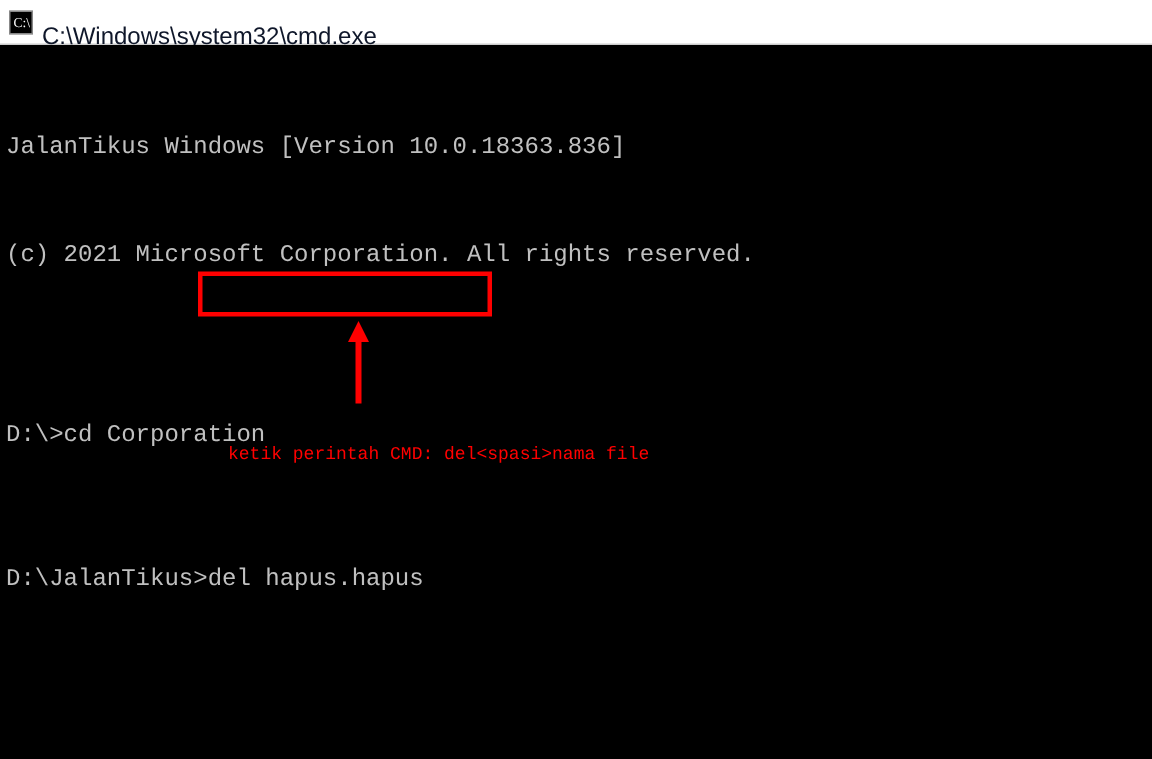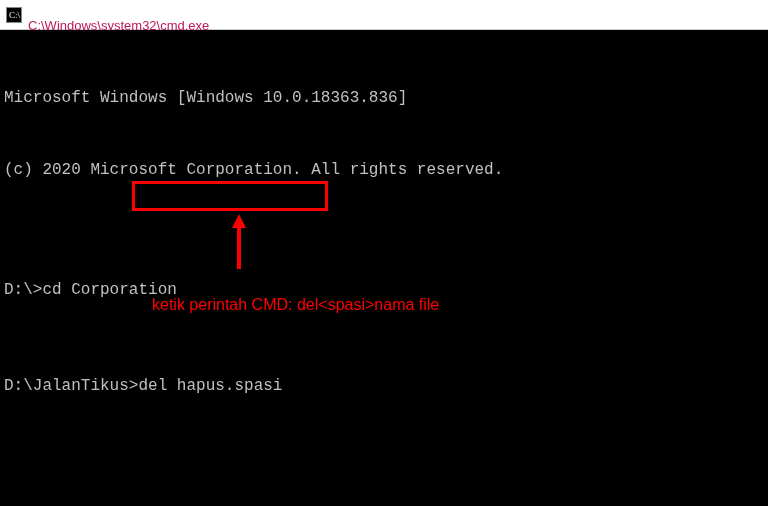--- a/index.html
+++ b/index.html
@@ -24,22 +24,22 @@
     .cmd-icon {
       width: 16px;
       height: 16px;
       display: inline-flex;
       align-items: center;
       justify-content: center;
     }
     .cmd-icon svg { width: 16px; height: 16px; }
     .title-text {
       font-family: 'Segoe UI', Tahoma, sans-serif;
-      font-size: 13px;
-      color: #be185d;
+      font-size: 16px;
+      color: #0f172a;
       margin-top: 21px;
     }
     .terminal {
       background: #000;
       color: #c0c0c0;
       padding: 8px 4px;
       line-height: 1.5;
       white-space: pre;
       position: relative;
     }
@@ -59,47 +59,47 @@
       top: 214px;
       left: 229px;
       pointer-events: none;
     }
     .arrow svg { display: block; }
     .annotation {
       position: absolute;
       top: 296px;
       left: 152px;
       color: #ff0000;
-      font-family: Liberation Sans, sans-serif;
-      font-size: 16px;
+      font-family: Liberation Mono, monospace;
+      font-size: 12px;
       pointer-events: none;
     }
   </style>
 </head>
 <body>
 
 <div class="titlebar">
   <span class="cmd-icon">
     <svg viewBox="0 0 16 16">
       <rect x="0" y="0" width="16" height="16" fill="#000"></rect>
       <rect x="0.5" y="0.5" width="15" height="15" fill="none" stroke="#888" stroke-width="1"></rect>
       <text x="3" y="11" font-size="9" fill="#fff" font-family="Consolas">C:\</text>
     </svg>
   </span>
   <span class="title-text">C:\Windows\system32\cmd.exe</span>
 </div>
 
 <div class="terminal">
-  <span class="line">Microsoft Windows [Windows 10.0.18363.836]</span>
-  <span class="line">(c) 2020 Microsoft Corporation. All rights reserved.</span>
+  <span class="line">JalanTikus Windows [Version 10.0.18363.836]</span>
+  <span class="line">(c) 2021 Microsoft Corporation. All rights reserved.</span>
   <span class="blank"></span>
   <span class="blank"></span>
   <span class="line"><span>D:\&gt;</span><span>cd Corporation</span></span>
   <span class="blank"></span>
-  <span class="line"><span>D:\JalanTikus&gt;</span><span>del hapus.spasi</span></span>
+  <span class="line"><span>D:\JalanTikus&gt;</span><span>del hapus.hapus</span></span>
   <span class="blank"></span>
   
 </div>
 
 <div class="highlight-box"></div>
 
 <div class="arrow">
   <svg width="20" height="60">
     <polygon points="10,0 3,14 8,14 8,55 12,55 12,14 17,14" fill="#ff0000"></polygon>
   </svg>

